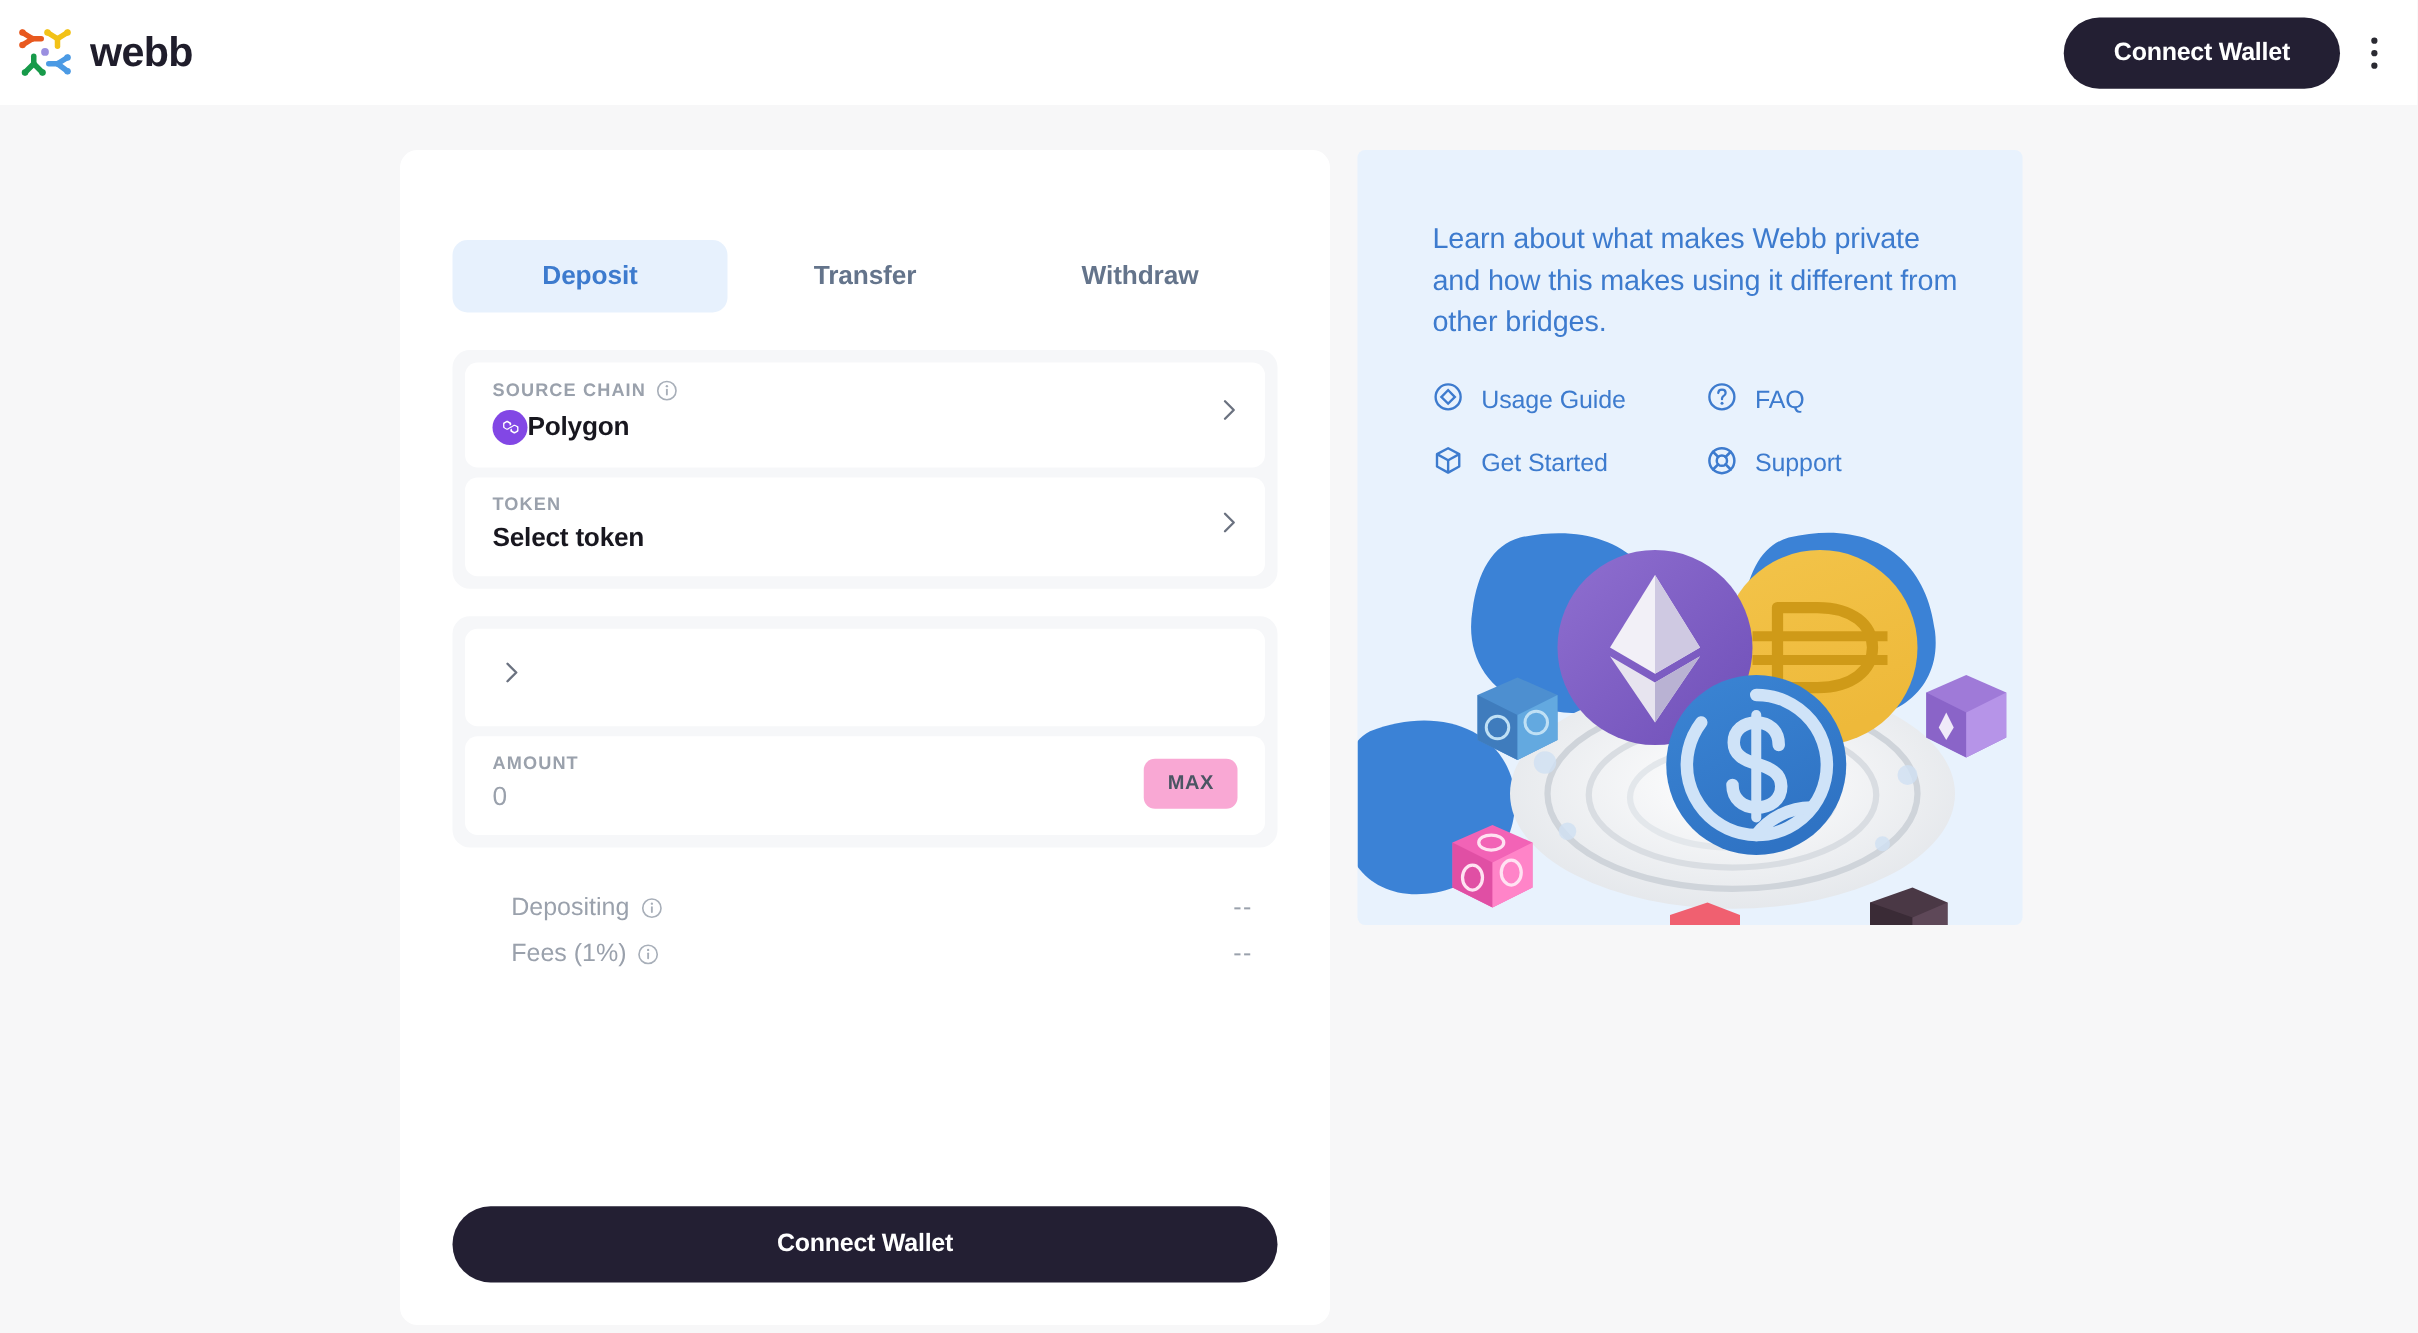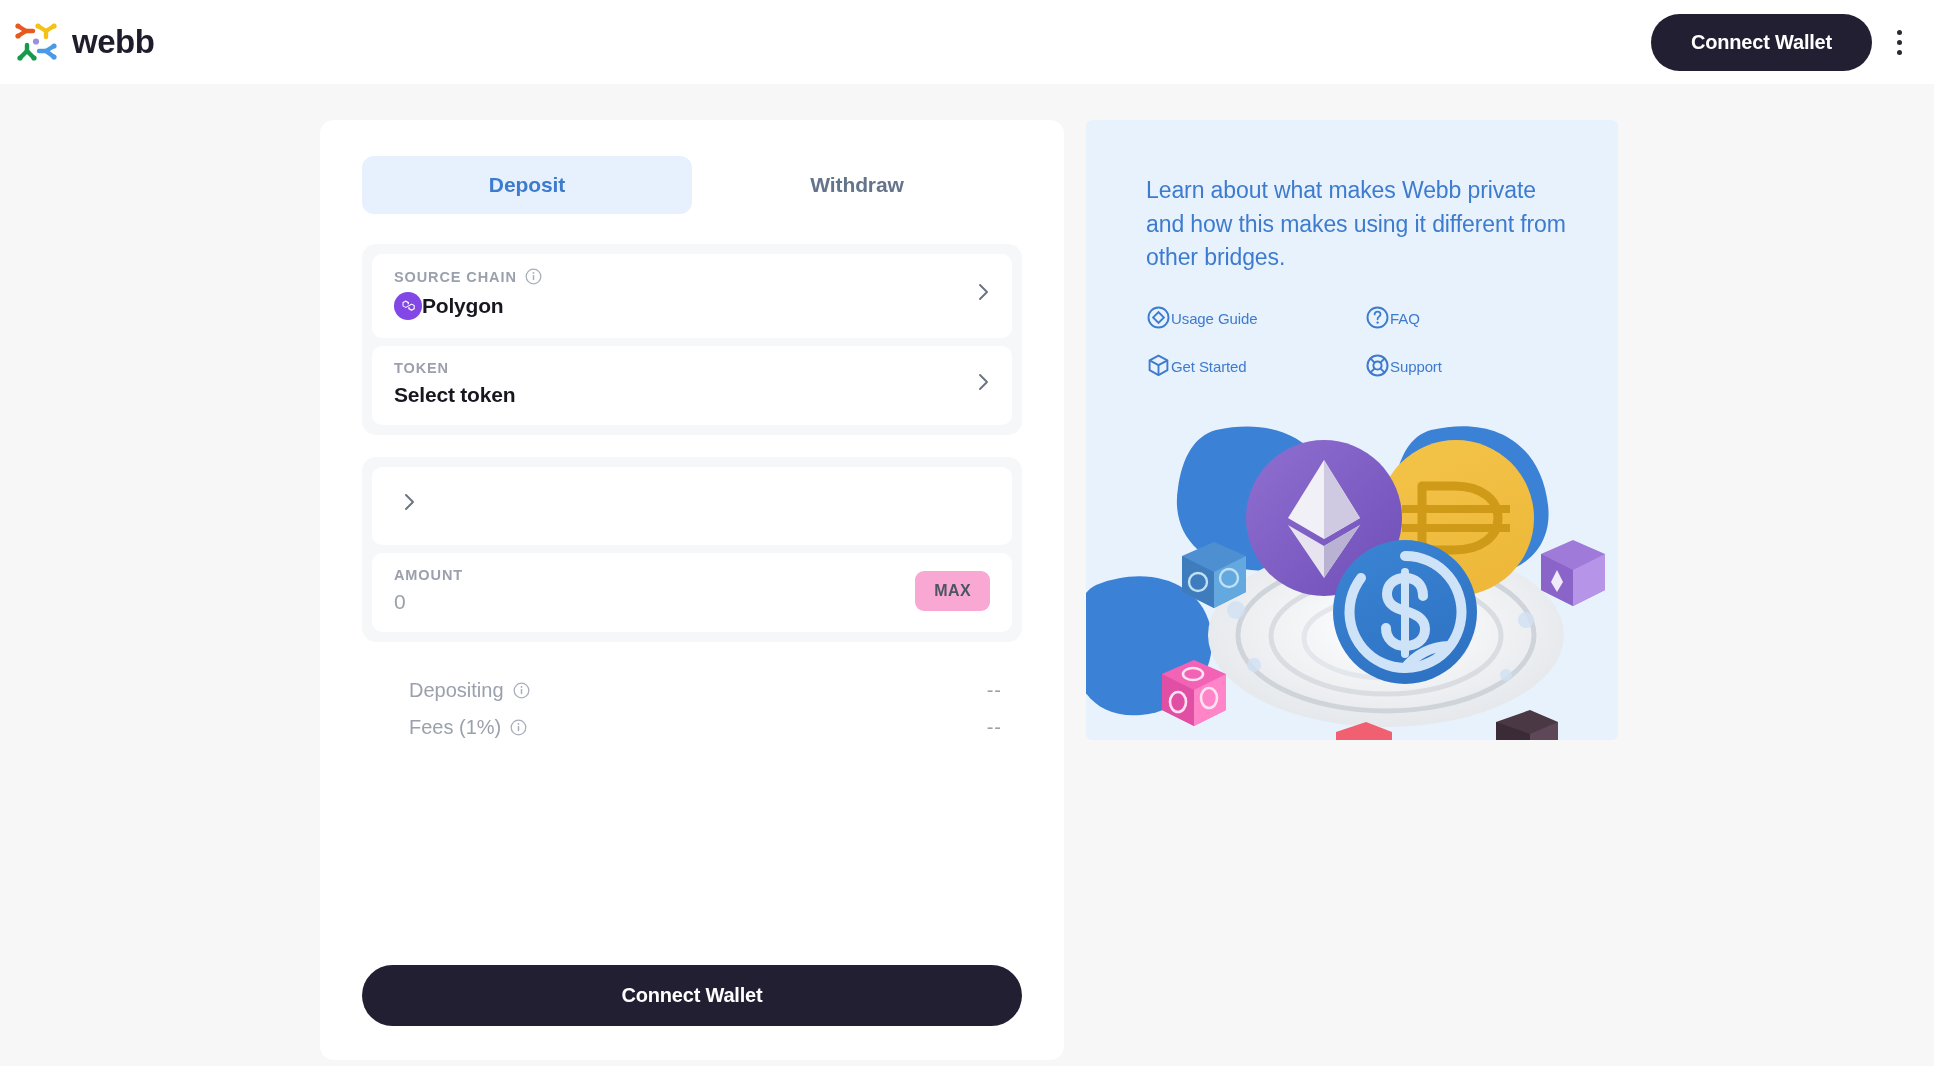--- a/index.html
+++ b/index.html
@@ -50,20 +50,21 @@
     padding: 36px 42px 0 42px;
     position: relative;
   }
   .tabs { display: flex; margin-bottom: 30px; }
   .tab {
     flex: 1; text-align: center;
     font-size: 21px; font-weight: 700;
     color: #64748b; padding: 17px 0;
     border-radius: 12px; cursor: pointer;
     letter-spacing: -0.1px;
+    margin-top: 36px;
   }
   .tab.active { background: #e7f1fd; color: #3d7bce; }
 
   
   .panel-group {
     background: #f6f7f9; border-radius: 14px;
     padding: 10px; margin-bottom: 22px;
     display: flex; flex-direction: column; gap: 8px;
   }
   .panel-row {
@@ -129,22 +130,22 @@
     font-size: 23px; line-height: 1.46; color: #3d7bce;
     font-weight: 400; letter-spacing: -0.1px;
   }
   .learn-links {
     margin-top: 30px;
     display: grid; grid-template-columns: 1fr 1fr;
     row-gap: 20px; column-gap: 10px;
     position: relative; z-index: 3;
   }
   .learn-link {
-    display: flex; align-items: center; gap: 0;
-    font-size: 15px; color: #3d7bce; font-weight: 400;
+    display: flex; align-items: center; gap: 14px;
+    font-size: 20px; color: #3d7bce; font-weight: 400;
     cursor: pointer; letter-spacing: -0.1px;
   }
   .illus { position: absolute; left: 0; bottom: 0; width: 532px; height: 330px; z-index: 1; }
 </style>
 </head>
 <body>
 
 <div class="header">
   <div class="brand">
     <span class="brand-mark">
@@ -197,20 +198,21 @@
   </div>
 </div>
 
 <div class="page">
  <div class="page-inner">
 
   <div class="bridge-card">
 
     <div class="tabs">
       <div class="tab active">Deposit</div>
+      <div class="tab">Transfer</div>
       <div class="tab">Withdraw</div>
     </div>
 
     <div class="panel-group">
 
       <div class="panel-row">
         <div class="panel-main">
           <div class="panel-label">
             <span>SOURCE CHAIN</span>
             <span class="info-dot">

